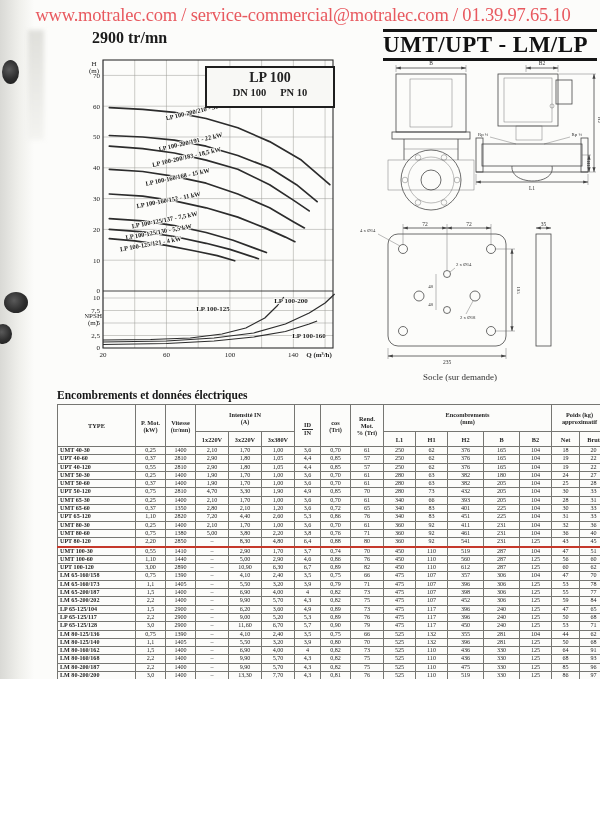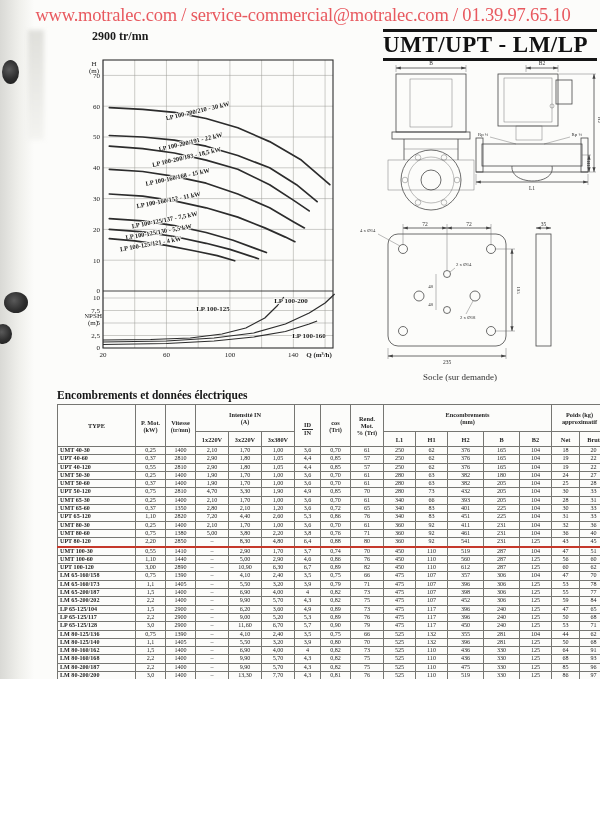--- a/index.html
+++ b/index.html
@@ -11,21 +11,21 @@
         background:linear-gradient(180deg,#c9c9c3,#eeeeea);opacity:.55;filter:blur(2px);}
   .hole{position:absolute;border-radius:50%;
         background:radial-gradient(circle at 42% 40%,#5a5a5a 0%,#2e2e2e 55%,#191919 100%);}
   .hole1{left:2px;top:60px;width:17px;height:24px;}
   .hole2{left:4px;top:292px;width:24px;height:21px;}
   .hole3{left:-6px;top:324px;width:18px;height:20px;}
   .hole4{left:8px;top:762px;width:25px;height:23px;}
 
   .contact{position:absolute;left:20px;top:5px;width:566px;text-align:center;
         color:#e8595f;font-size:18.5px;letter-spacing:-0.2px;}
-  .speed{position:absolute;left:92px;top:29px;font-size:12px;font-weight:bold;color:#1b1b1b;}
+  .speed{position:absolute;left:92px;top:29px;font-size:16px;font-weight:bold;color:#1b1b1b;}
   .brandbox{position:absolute;left:383px;top:29px;width:214px;text-align:left;}
   .brandbox .bar{height:3px;background:#151515;}
   .brandbox .t{font-size:23px;font-weight:bold;color:#111;line-height:26px;letter-spacing:0.5px;}
 
   #chart-svg{position:absolute;left:85px;top:56px;width:252px;height:312px;}
   .grid{stroke:#9a9a94;stroke-width:0.5;fill:none;}
   .axisbox{fill:none;stroke:#2f2f2f;stroke-width:1.1;}
   .axis{stroke:#2f2f2f;stroke-width:0.9;}
   .tick{font-size:7px;fill:#222;}
   .curve{fill:none;stroke:#2c2c2c;stroke-width:1.7;stroke-linejoin:round;stroke-linecap:round;}
@@ -148,20 +148,24 @@
       <path d="M24.3,182.6 L49.7,184.8 L81.4,189.4 L110.0,195.0 L132.2,199.6 L149.7,204.8" class="curve"></path>
       <text transform="translate(66,190) rotate(-10)" class="clabel">LP 100-125/121 - 4 kW</text>
       <path d="M18.0,284.0 L65.6,283.5 L105.2,282.0 L137.0,278.0 L160.8,272.0 L179.8,262.0 L192.5,249.5 L198.8,241.0" class="ncurve"></path>
       <text x="128" y="255" class="nlabel">LP 100-125</text>
       <path d="M18.0,286.0 L81.4,285.0 L129.0,282.0 L168.7,277.0 L200.4,268.0 L224.2,257.0 L240.1,247.0 L249.6,238.0" class="ncurve"></path>
       <text x="206" y="247" class="nlabel">LP 100-200</text>
       <path d="M18.0,288.5 L81.4,287.5 L129.0,285.0 L168.7,281.0 L200.4,275.5 L224.2,268.0 L232.1,265.0" class="ncurve"></path>
       <text x="224" y="282" class="nlabel">LP 100-160</text>
     </svg>
 
+  <div class="lpbox">
+    <div class="lp1">LP 100</div>
+    <div class="lp2"><span>DN 100</span><span>PN 10</span></div>
+  </div>
 
   <svg id="draw-svg" viewBox="0 0 258 332">
     <defs>
       <pattern id="vh" width="3" height="6" patternUnits="userSpaceOnUse">
         <line x1="1" y1="0" x2="1" y2="6" stroke="#555" stroke-width="0.7"></line>
       </pattern>
       <pattern id="dh" width="4" height="4" patternUnits="userSpaceOnUse">
         <line x1="0" y1="4" x2="4" y2="0" stroke="#666" stroke-width="0.5"></line>
       </pattern>
       <marker id="ar" markerWidth="7" markerHeight="5" refX="6" refY="2" orient="auto">

